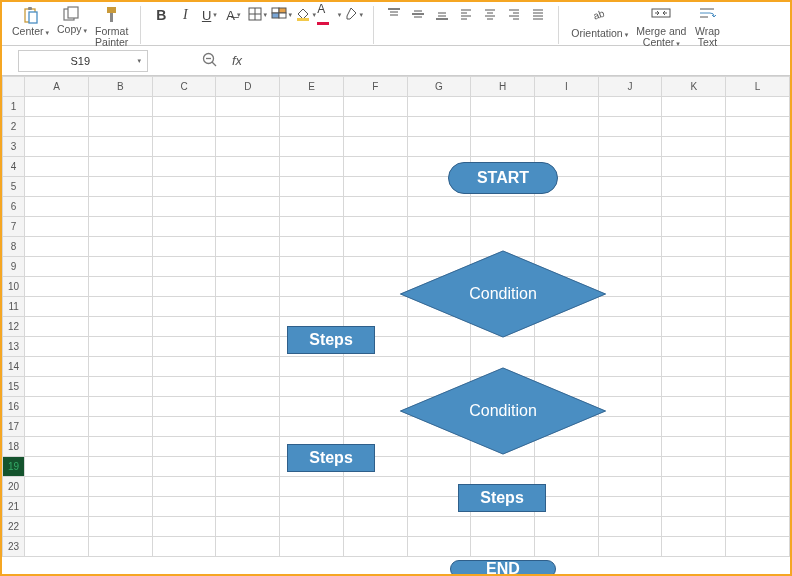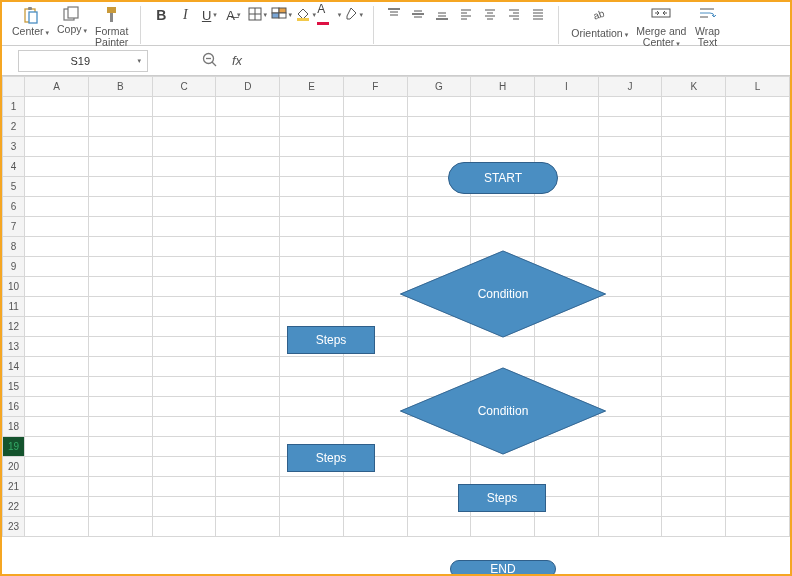--- a/index.html
+++ b/index.html
@@ -141,40 +141,41 @@
     pointer-events: none;
   }
   .shape {
     position: absolute;
     background: #4a8ec2;
     border: 1px solid #2f5f8a;
     color: #fff;
     display: flex;
     align-items: center;
     justify-content: center;
-    font-size: 12px;
+    font-size: 16px;
     pointer-events: auto;
+    font-weight: bold;
   }
   .shape.terminator { border-radius: 16px; }
   .shape.process { border-radius: 0; justify-content: center; }
   .diamond {
     position: absolute;
     pointer-events: auto;
   }
   .diamond .dshape {
     width: 100%; height: 100%;
     background: #4a8ec2;
     border: 1px solid #2f5f8a;
     transform: scaleY(0.42) rotate(45deg);
   }
   .diamond .dtxt {
     position: absolute;
     left: 0; top: 0; width: 100%; height: 100%;
     display:flex; align-items:center; justify-content:center;
-    color: #fff; font-size: 12px;
+    color: #fff; font-size: 16px;
   }
 </style>
 </head>
 <body>
 
 <div class="app">
 
   <div class="ribbon">
     <div class="ribbon-group">
       <div class="rbtn">
@@ -636,20 +637,35 @@
             <td></td>
             <td></td>
             <td></td>
             <td></td>
             <td></td>
             <td></td>
             <td></td>
             <td></td>
           </tr>
           <tr>
+            <th class="row">17</th>
+            <td></td>
+            <td></td>
+            <td></td>
+            <td></td>
+            <td></td>
+            <td></td>
+            <td></td>
+            <td></td>
+            <td></td>
+            <td></td>
+            <td></td>
+            <td></td>
+          </tr>
+          <tr>
             <th class="row">18</th>
             <td></td>
             <td></td>
             <td></td>
             <td></td>
             <td></td>
             <td></td>
             <td></td>
             <td></td>
             <td></td>

